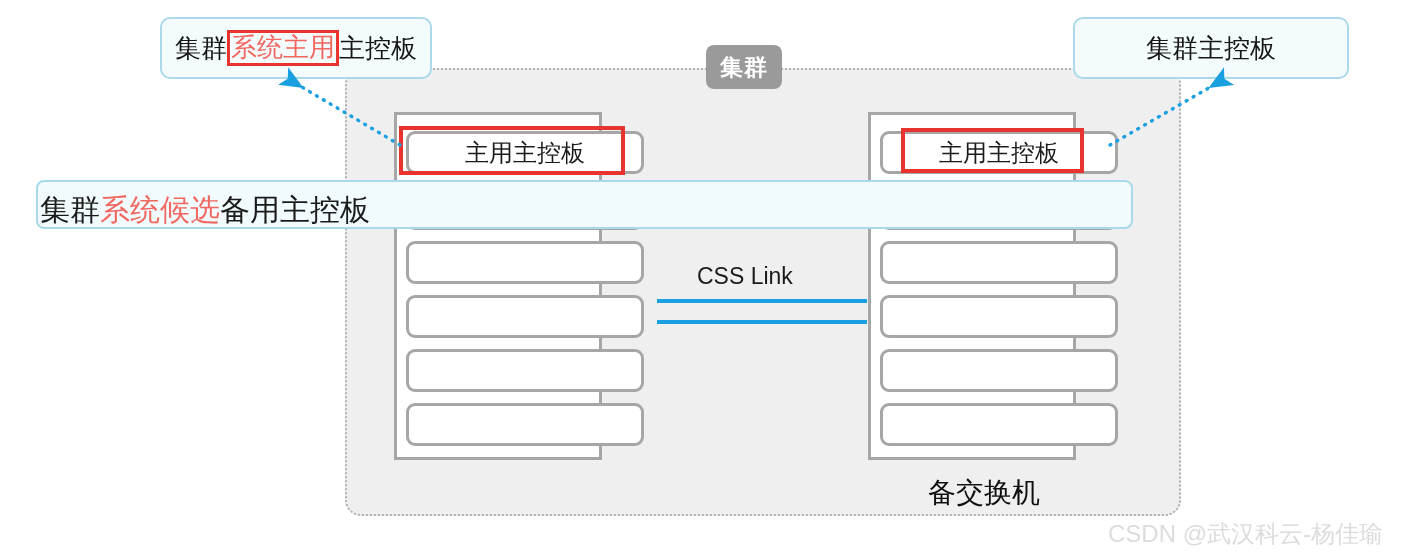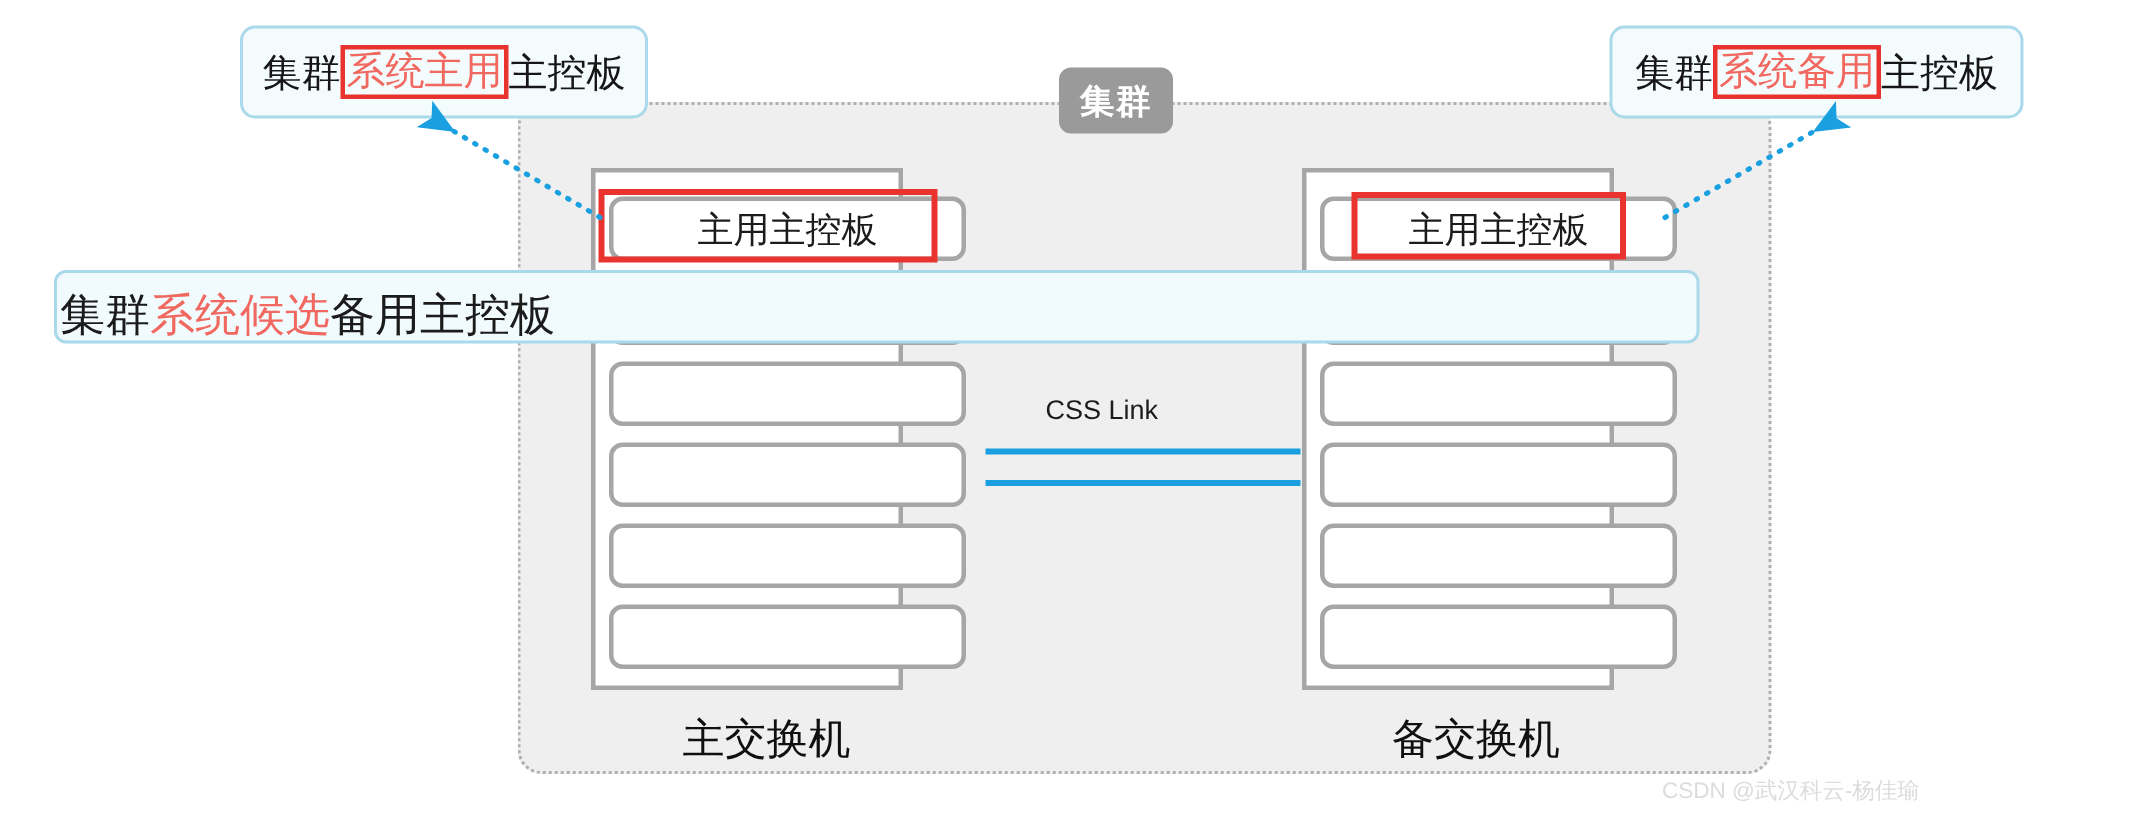--- a/index.html
+++ b/index.html
@@ -141,21 +141,21 @@
     display: inline-block;
     line-height: 1.05;
     text-align: center;
   }
 
   
   .css-link-label {
     position: absolute;
     left: 697px;
     top: 263px;
-    font-size: 18px;
+    font-size: 23px;
     color: #1b1b1b;
   }
   .link-line {
     position: absolute;
     left: 657px;
     width: 210px;
     height: 4px;
     background: #1aa0e0;
   }
   .link-line.l1 { top: 299px; }
@@ -180,21 +180,21 @@
     width: 1419px;
     height: 557px;
     pointer-events: none;
   }
 
   
   .watermark {
     position: absolute;
     left: 1108px;
     top: 518px;
-    font-size: 15px;
+    font-size: 24px;
     color: #dcdcdc;
     white-space: nowrap;
   }
 </style>
 </head>
 <body>
 
 <div id="stage">
 
   <div class="cluster-box"></div>
@@ -230,32 +230,30 @@
   <div class="cluster-badge">集群</div>
 
   <div class="callout c-primary">
       <span>集群</span>
       <span class="hl-red boxed">系统主用</span>
       <span>主控板</span>
     </div>
 
   <div class="callout c-standby">
       <span>集群</span>
-      <span class="hl-red boxed">系统备用</span>
       <span>主控板</span>
     </div>
 
   <svg class="arrow-svg" viewBox="0 0 1419 557">
     <defs>
       <marker id="arrowhead-left" markerWidth="7" markerHeight="7" refX="1.2" refY="3.2" orient="auto" markerUnits="strokeWidth">
         <path d="M0,3.2 L7,0.2 L5.4,3.2 L7,6.2 Z" fill="#1aa0e0"></path>
       </marker>
     </defs>
     <line x1="400" y1="145" x2="300" y2="86" stroke="#1aa0e0" stroke-width="3.4" stroke-linecap="round" stroke-dasharray="1 7" marker-end="url(#arrowhead-left)"></line>
     <line x1="1110" y1="145" x2="1212" y2="86" stroke="#1aa0e0" stroke-width="3.4" stroke-linecap="round" stroke-dasharray="1 7" marker-end="url(#arrowhead-left)"></line>
   </svg>
 
-  <div class="switch-name left">主交换机</div>
   <div class="switch-name right">备交换机</div>
 
   <div class="watermark">CSDN @武汉科云-杨佳瑜</div>
 
 </div>
 
 </body></html>

